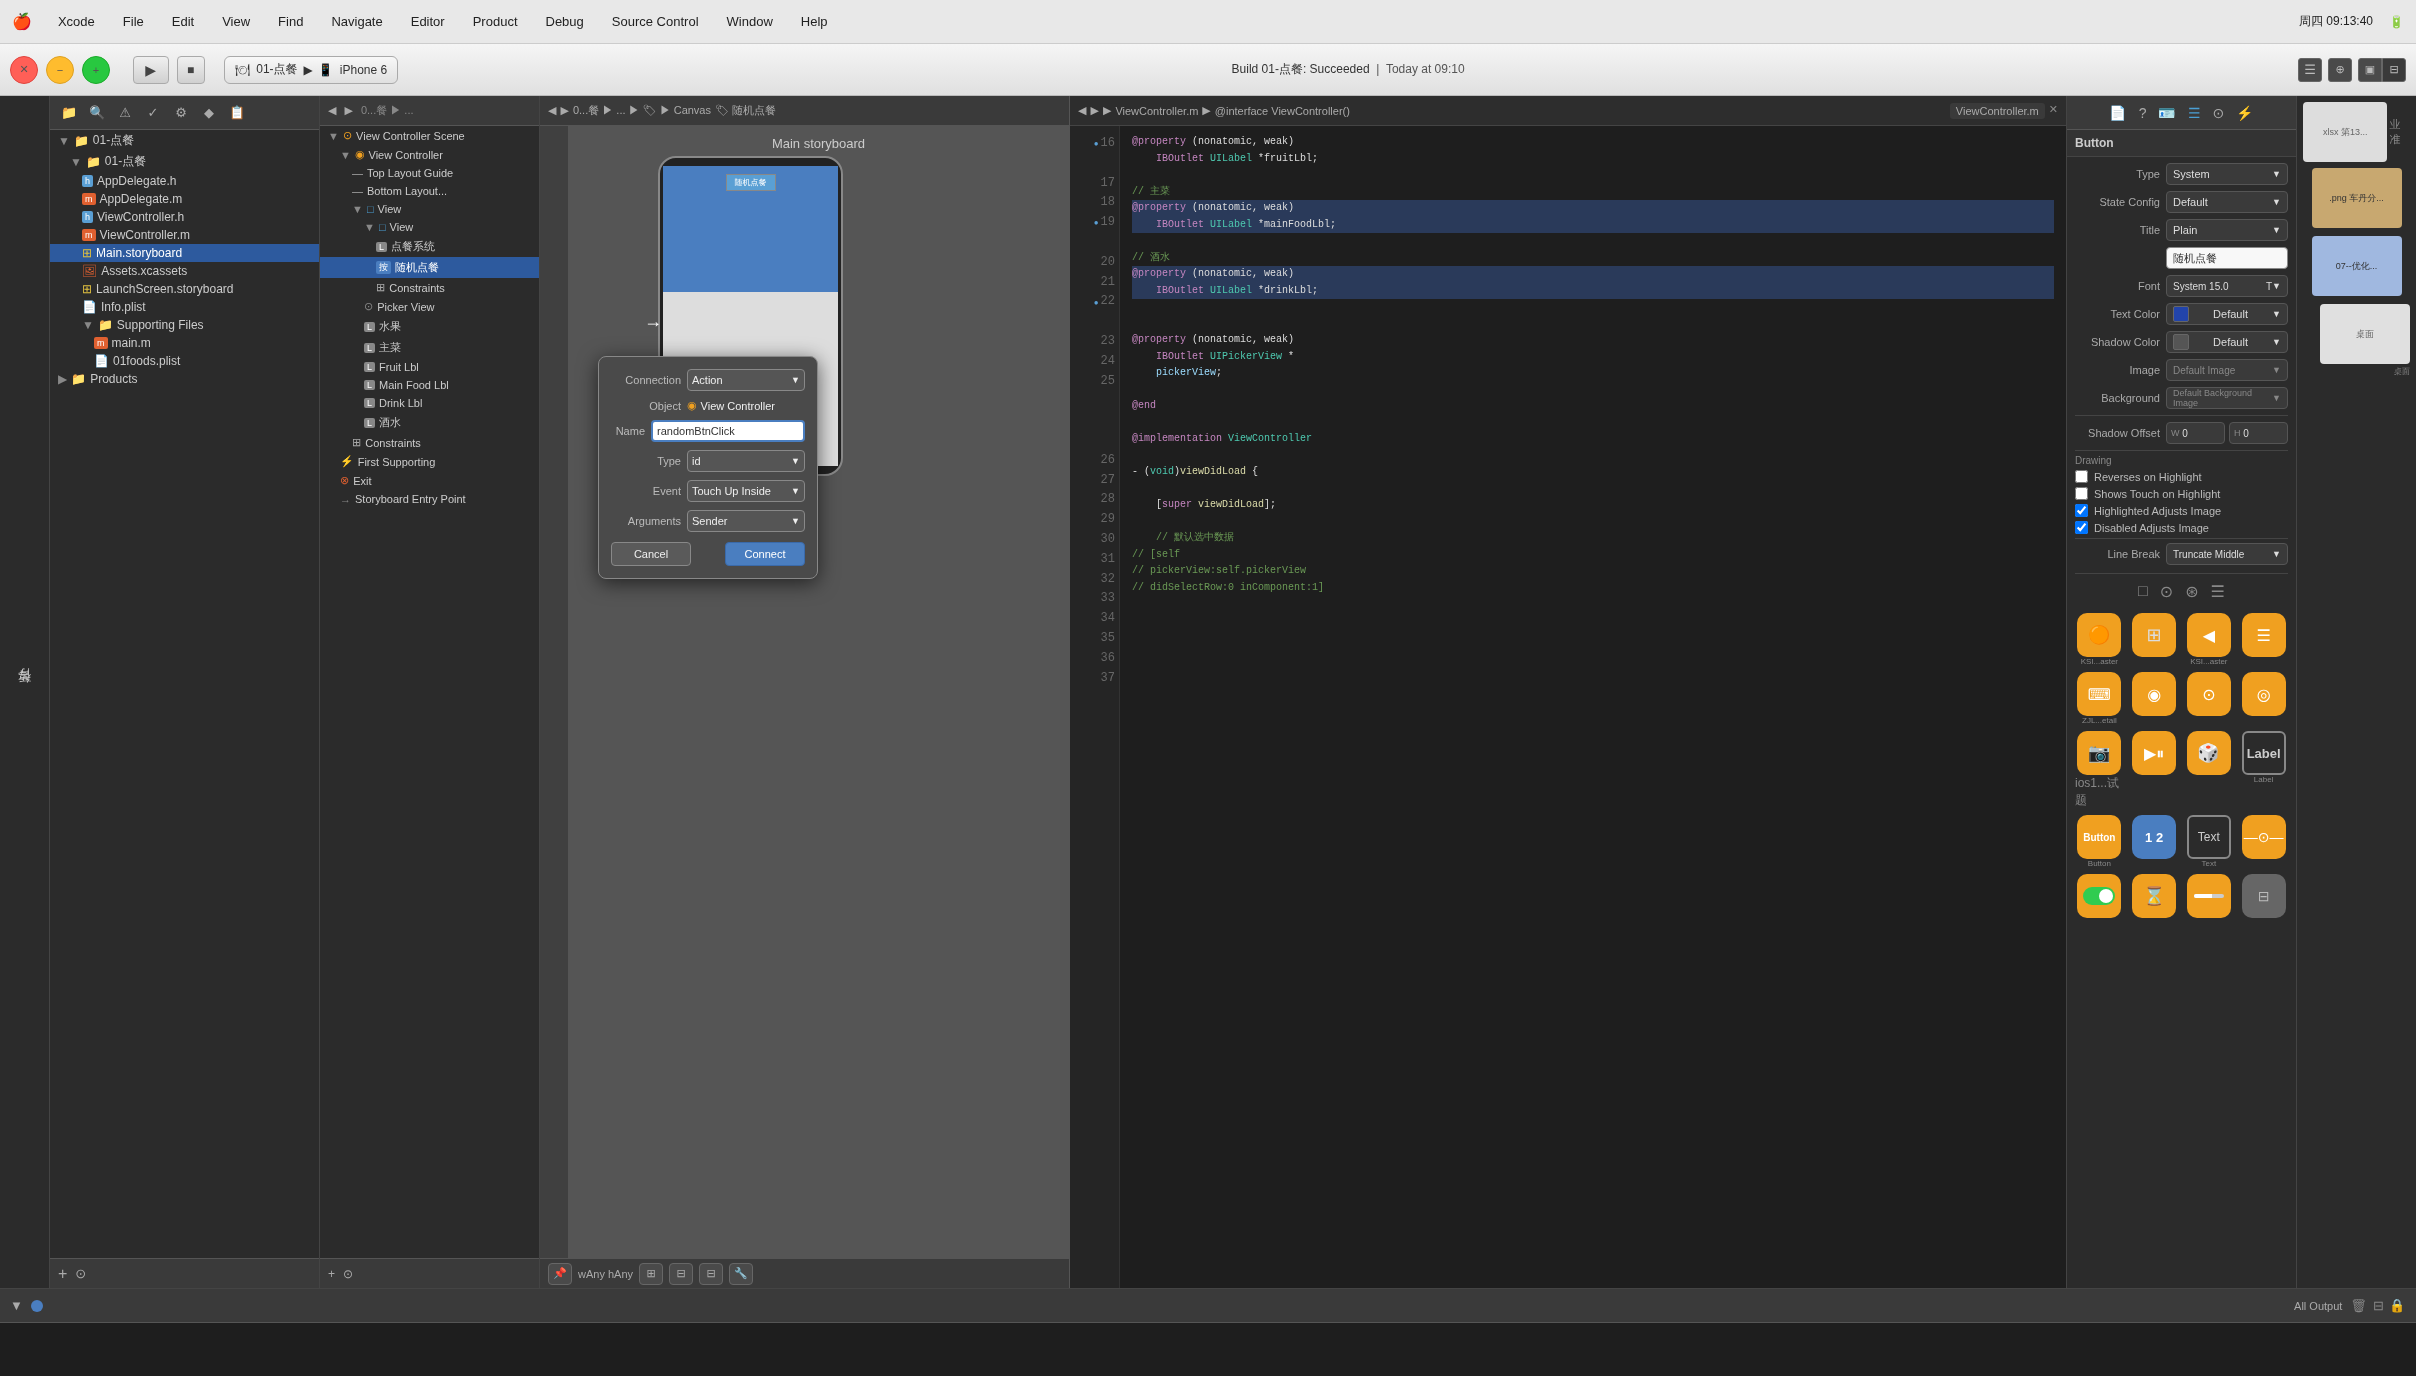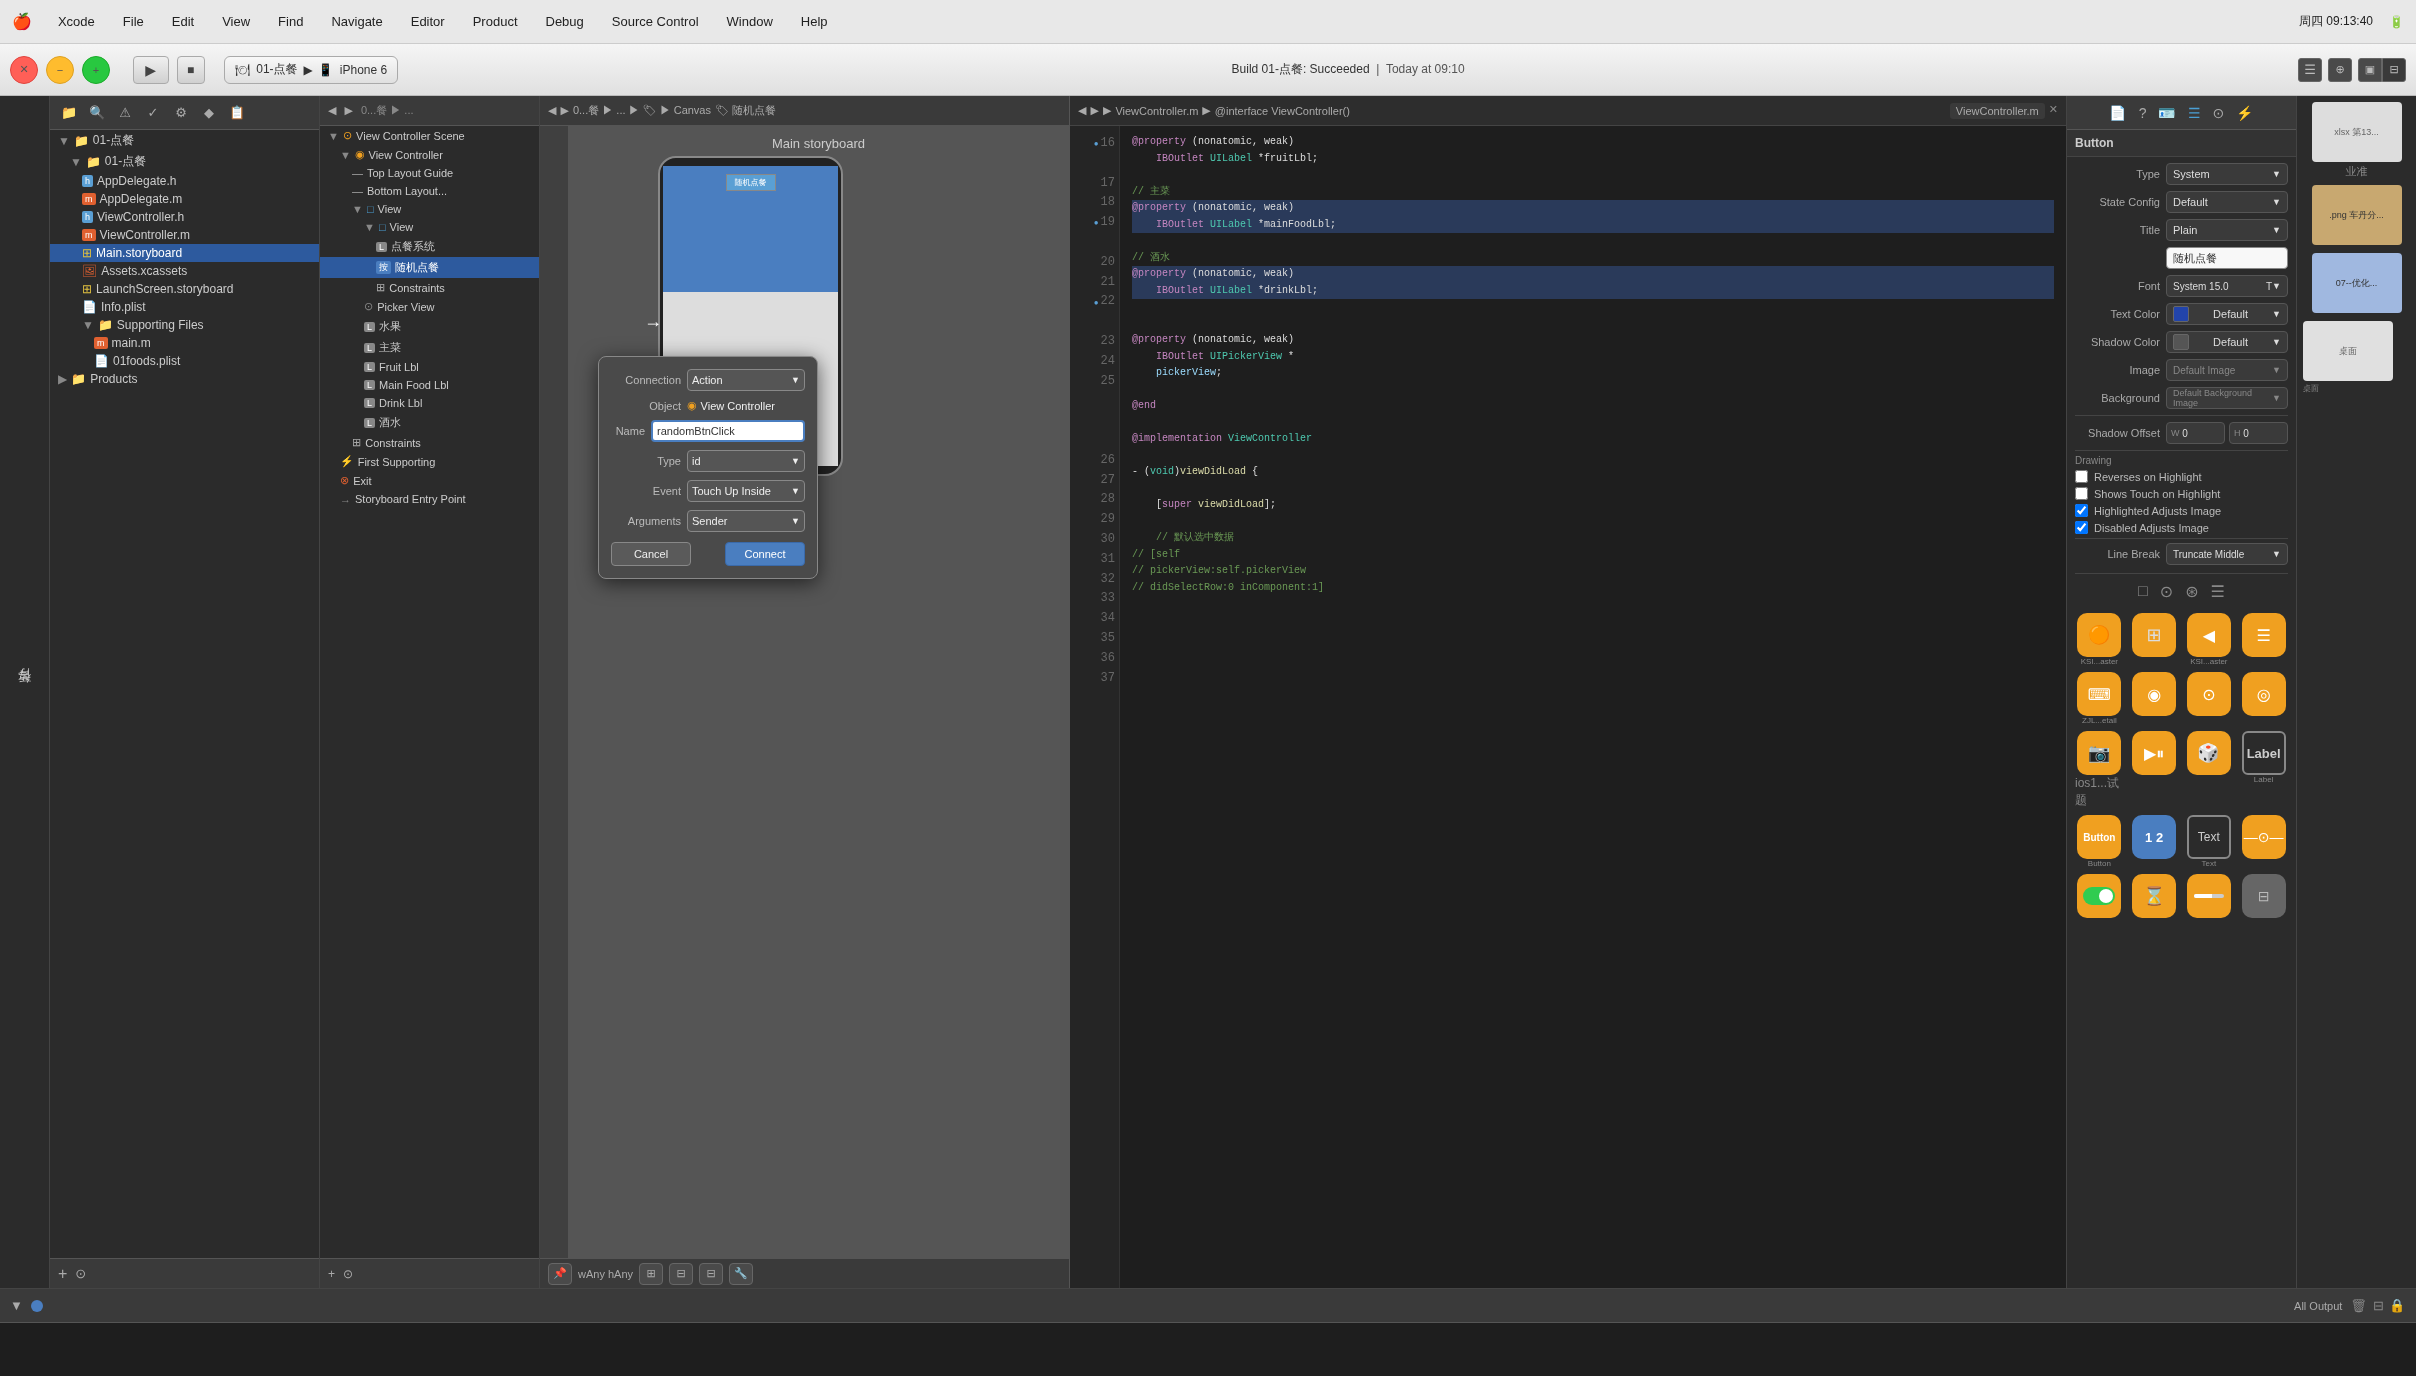--- a/index.html
+++ b/index.html
@@ -876,33 +876,33 @@
         <div style="display:flex;flex-direction:column;align-items:center;">
           <div style="width:44px;height:44px;background:#666;border-radius:10px;display:flex;align-items:center;justify-content:center;font-size:14px;cursor:pointer;color:#bbb;">⊟</div>
           <span style="font-size:8px;color:#888;"></span>
         </div>
       </div>
     </div>
   </div>
 
   <div style="width:120px;background:#2b2b2b;border-left:1px solid #444;display:flex;flex-direction:column;padding:6px;gap:6px;overflow:hidden;">
 
-    <div style="display:flex;flex-direction:column;align-items:center;gap:2px;">
+    <div style="display:flex;flex-direction:row;align-items:center;gap:2px;">
       <div style="width:90px;height:60px;background:#ddd;border-radius:4px;overflow:hidden;cursor:pointer;display:flex;align-items:center;justify-content:center;font-size:9px;color:#666;">xlsx 第13...</div>
       <span style="font-size:11px;color:#888;">业准</span>
     </div>
     <div style="display:flex;flex-direction:column;align-items:center;gap:2px;">
       <div style="width:90px;height:60px;background:#c8a870;border-radius:4px;overflow:hidden;cursor:pointer;display:flex;align-items:center;justify-content:center;font-size:9px;color:#333;">.png 车丹分...</div>
       <span style="font-size:8px;color:#888;"></span>
     </div>
     <div style="display:flex;flex-direction:column;align-items:center;gap:2px;">
       <div style="width:90px;height:60px;background:#a0b8e0;border-radius:4px;overflow:hidden;cursor:pointer;display:flex;align-items:center;justify-content:center;font-size:9px;color:#333;">07--优化...</div>
       <span style="font-size:8px;color:#888;"></span>
     </div>
-    <div style="display:flex;flex-direction:column;align-items:flex-start;gap:2px;">
+    <div style="display:flex;flex-direction:column;align-items:flex-end;gap:2px;">
       <div style="width:90px;height:60px;background:#e0e0e0;border-radius:4px;overflow:hidden;cursor:pointer;display:flex;align-items:center;justify-content:center;font-size:9px;color:#666;">桌面</div>
       <span style="font-size:8px;color:#888;">桌面</span>
     </div>
   </div>
 </div>
 
 <div style="height:88px;background:#2b2b2b;border-top:1px solid #444;display:flex;flex-direction:column;">
 
   <div style="height:34px;background:#3a3a3a;border-bottom:1px solid #555;display:flex;align-items:center;padding:0 10px;gap:8px;">
     <span style="cursor:pointer;color:#aaa;font-size:13px;">▼</span>

